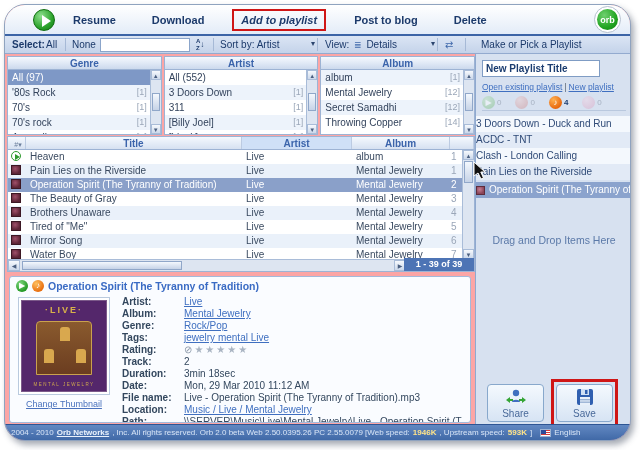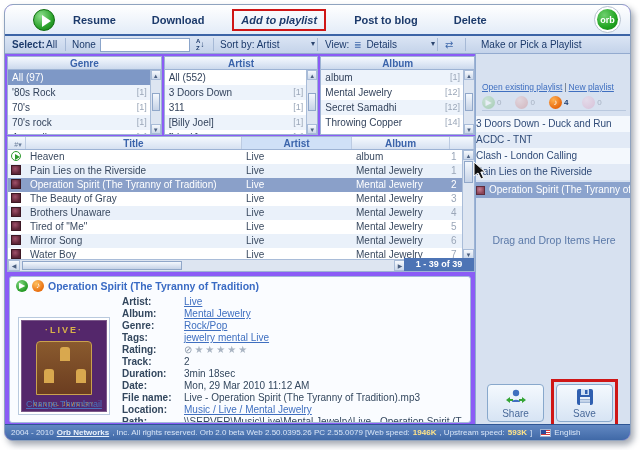--- a/index.html
+++ b/index.html
@@ -1,20 +1,20 @@
 <!DOCTYPE html>
 <html><head>
 <meta charset="utf-8">
 <style>
   * { margin:0; padding:0; box-sizing:border-box; }
   html,body { background:#fff; font-family:"Liberation Sans", sans-serif; }
   #stage { position:relative; width:640px; height:450px; background:#fff; overflow:hidden; }
 
   .window { position:absolute; left:4px; top:4px; width:627px; height:437px;
-    background:#8b5cf6; border:1px solid #8fa3bf; border-radius:9px;
+    background:#fca5a5; border:1px solid #8fa3bf; border-radius:21px;
     box-shadow:3px 4px 6px rgba(60,70,90,.45); overflow:hidden; }
 
   
   .toolbar { position:absolute; left:0; top:0; right:0; height:29px;
     background:linear-gradient(#ffffff,#e3ecf8); display:flex; align-items:center; }
   .playbtn { width:22px; height:22px; border-radius:50%; margin-left:28px; margin-right:18px;
     background:radial-gradient(circle at 35% 30%, #8fe08f, #2ca32c 60%, #147a14);
     border:1px solid #0e6e0e; position:relative; cursor:pointer; }
   .playbtn .tri { position:absolute; left:8px; top:5px; width:0; height:0;
     border-left:9px solid #fff; border-top:6px solid transparent; border-bottom:6px solid transparent; }
@@ -93,21 +93,21 @@
     font-size:9px; font-weight:bold; text-align:center; line-height:13px; }
 
   
   .details { position:absolute; left:4px; top:271px; width:462px; height:147px;
     background:#fafcff; border:1px solid #a3b9da; border-radius:3px; overflow:hidden; }
   .d-head { position:absolute; left:6px; top:3px; display:flex; align-items:center; gap:4px; }
   .mini-circle { width:12px; height:12px; border-radius:50%; color:#fff; font-size:8px; line-height:12px; text-align:center; cursor:pointer; }
   .mc-green { background:radial-gradient(circle at 35% 30%, #7ed67e, #259a25 70%); }
   .mc-orange { background:radial-gradient(circle at 35% 30%, #ffc060, #e86f10 70%); }
   .d-title { font-size:10.5px; font-weight:bold; color:#3a6bc4; }
-  .artbox { position:absolute; left:8px; top:20px; width:92px; height:98px; background:#fff; border:1px solid #b9cade; padding:2px;margin-top:20px; }
+  .artbox { position:absolute; left:8px; top:20px; width:92px; height:98px; background:#fff; border:1px solid #b9cade; padding:2px; }
   .art { width:100%; height:100%; background:#54276b; position:relative; overflow:hidden;
     border:1px solid #7c5a8a; }
   .art .band { position:absolute; top:4px; width:100%; text-align:center; color:#d9b24a;
     font-size:9px; font-weight:bold; letter-spacing:2px; }
   .art .temple { position:absolute; left:14px; top:20px; width:56px; height:54px;
     background:linear-gradient(#8a5a2e,#6b3d20); border:1px solid #caa24e; border-radius:4px 4px 0 0; }
   .art .fig { position:absolute; width:10px; height:14px; background:#d9a84e; border-radius:3px 3px 0 0; }
   .art .albumname { position:absolute; bottom:4px; width:100%; text-align:center; color:#cfa84e;
     font-size:4.5px; letter-spacing:1.5px; }
   .chg-link { position:absolute; left:8px; top:122px; width:92px; text-align:center;
@@ -465,20 +465,21 @@
             <span class="fval link">Music / Live / Mental Jewelry</span>
           </div>
       <div class="frow">
             <span class="flabel">Path:</span>
             <span class="fval path">\\SERVER\Music\Live\Mental Jewelry\Live - Operation Spirit (The Tyranny of Tradition).mp3</span>
           </div>
     </div>
   </div>
 
   <div class="rpanel">
+    <input class="np-input" value="New Playlist Title" style="">
     <div class="pl-links">
       <a>Open existing playlist</a><span class="bar">|</span><a>New playlist</a>
     </div>
     <div class="typerow">
       <span class="tgroup">
             <span class="tcircle t-video">▶</span>
             <span class="tcount">0</span>
           </span>
       <span class="tgroup">
             <span class="tcircle t-photo"></span>

